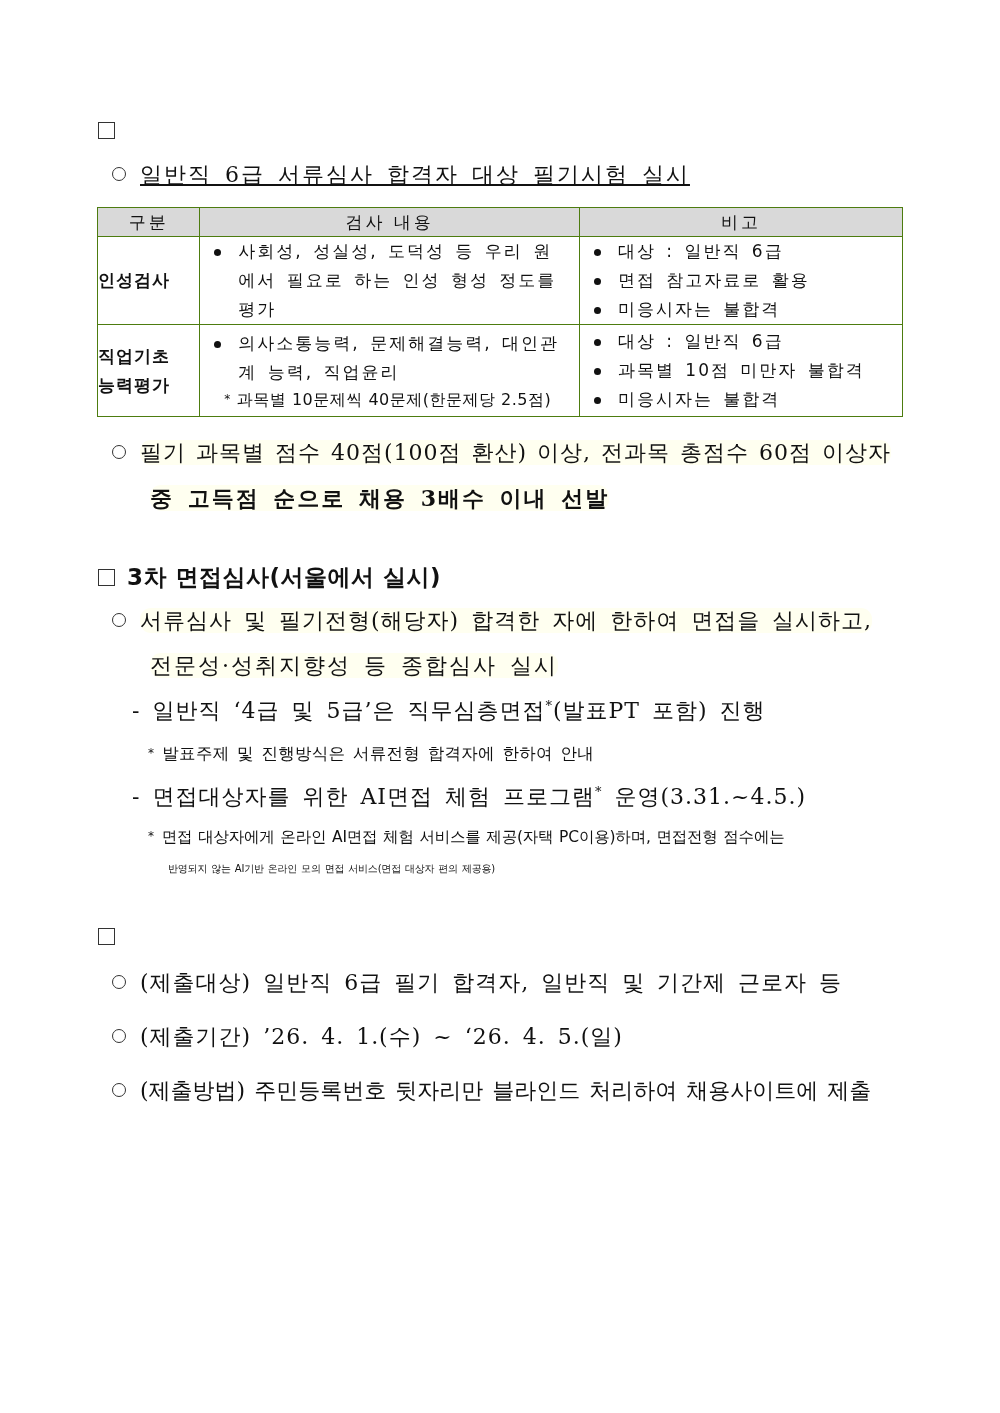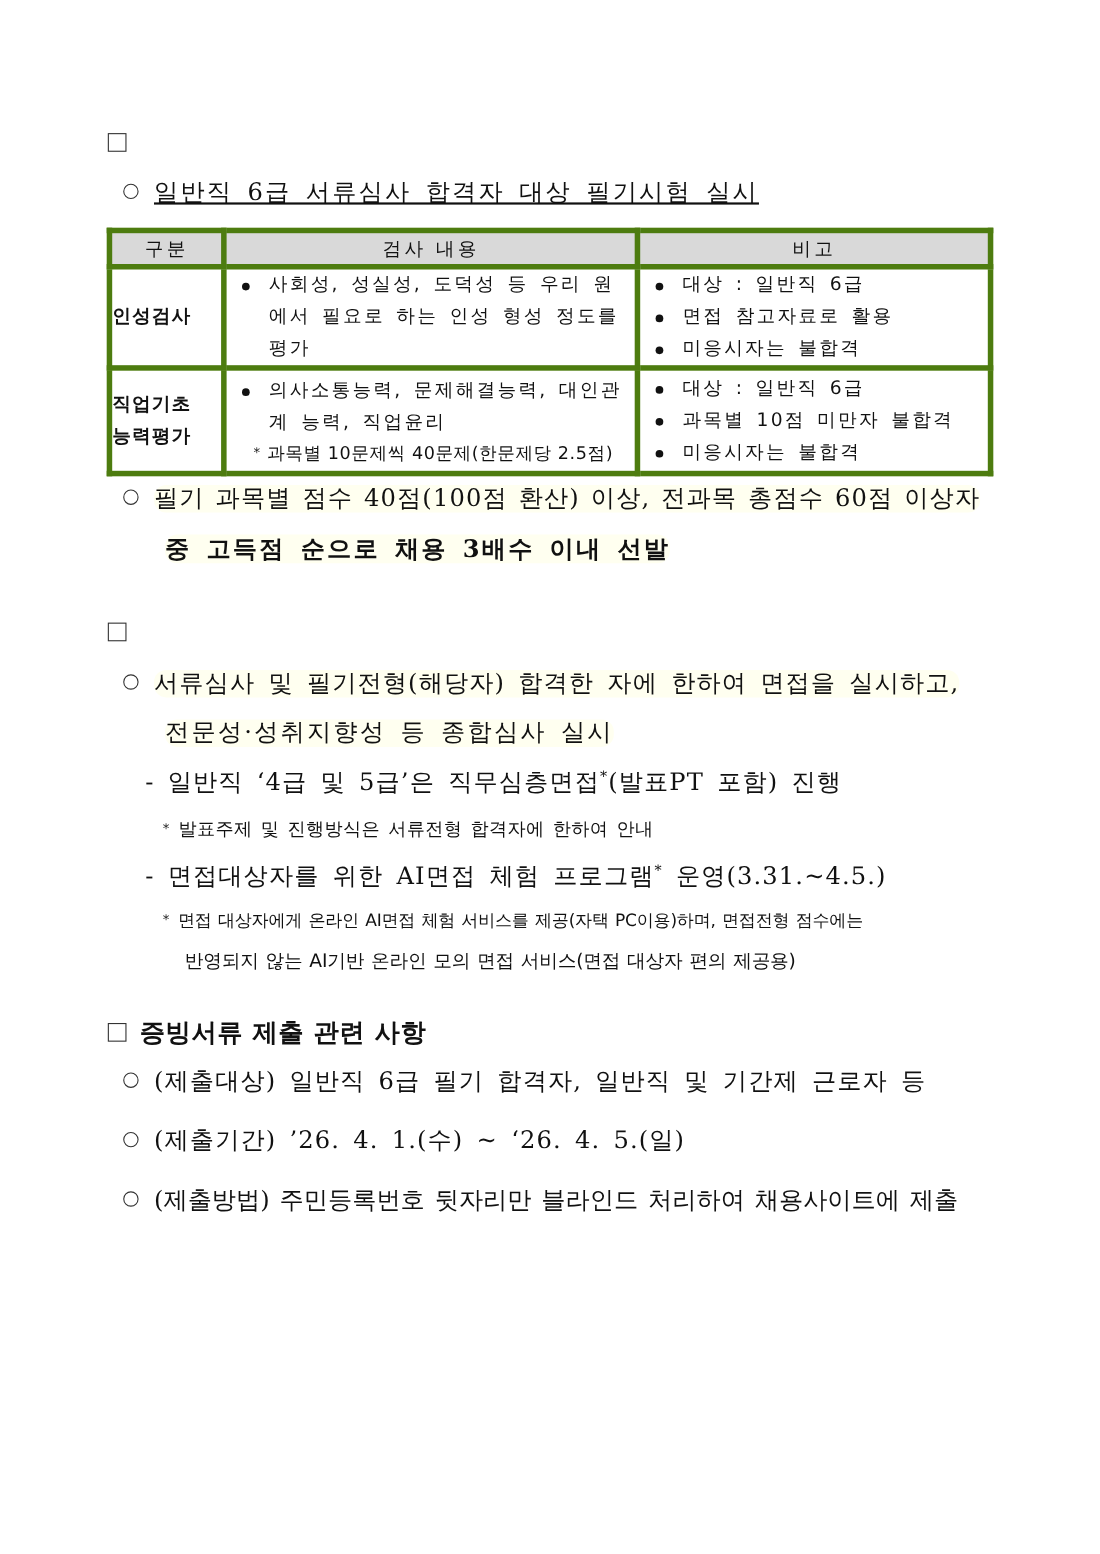--- a/index.html
+++ b/index.html
@@ -7,21 +7,21 @@
   .abs { position: absolute; white-space: nowrap; }
   .h-title { font-family: "DejaVu Sans", "Liberation Sans", sans-serif; font-weight: bold; font-size: 23px; letter-spacing: 0.5px; }
   .checkbox { display: inline-block; width: 17px; height: 17px; border: 1.5px solid #333; vertical-align: -1px; margin-right: 12px; box-sizing: border-box; }
   .circ { display: inline-block; width: 14px; height: 14px; border: 1.5px solid #333; border-radius: 50%; vertical-align: 1px; margin-right: 14px; box-sizing: border-box; }
   .body-line { font-family: "DejaVu Serif", "Liberation Serif", serif; font-size: 22px; letter-spacing: 2px; word-spacing: 4px; }
   .hl { background: #fffff0; border-radius: 11px; }
   .note { font-family: "DejaVu Sans", "Liberation Sans", sans-serif; font-size: 16.5px; letter-spacing: 0.3px; word-spacing: 2px; }
   .star { font-size: 12px; vertical-align: 2px; margin-right: 8px; }
 
   table.req { position: absolute; left: 97px; top: 207px; width: 806px; border-collapse: collapse; font-family: "DejaVu Sans", "Liberation Sans", sans-serif; font-size: 17px; }
-  table.req th, table.req td { border: 5px solid #4d7c0f; }
+  table.req th, table.req td { border: 1px solid #4d7c0f; }
   table.req th { background: #d9d9d9; font-weight: normal; height: 28px; padding: 0; letter-spacing: 3px; }
   table.req td { vertical-align: middle; padding: 0; }
   td.cat { width: 95px; text-align: left; line-height: 29px; letter-spacing: 1px; font-weight: bold; }
   td.content { width: 355px; }
   td.remark { width: 302px; }
   ul.bul { list-style: none; margin: 0; padding: 0; }
   ul.bul li { position: relative; padding-left: 38px; line-height: 29px; letter-spacing: 2px; word-spacing: 3px; }
   ul.bul li::before { content: ""; position: absolute; left: 14px; top: 12px; width: 7px; height: 7px; background: #111; border-radius: 50%; }
   .subnote { padding-left: 24px; line-height: 25px; font-size: 16px; letter-spacing: 0.5px; }
   .subnote .star { margin-right: 6px; }
@@ -86,21 +86,21 @@
 </table>
 
 <div class="abs body-line" style="left:112px; top:438px; letter-spacing:1px; word-spacing:2px;">
   <span class="circ"></span><span class="hl">필기 과목별 점수 40점(100점 환산) 이상, 전과목 총점수 60점 이상자</span>
 </div>
 <div class="abs body-line" style="left:150px; top:484px;font-weight:bold;">
   <span class="hl">중 고득점 순으로 채용 3배수 이내 선발</span>
 </div>
 
 <div class="abs h-title" style="left:98px; top:562px;">
-  <span class="checkbox"></span>
+  <span class="checkbox"></span><span>3차 면접심사(서울에서 실시)</span>
 </div>
 
 <div class="abs body-line" style="left:112px; top:606px; letter-spacing:1px; word-spacing:4px;">
   <span class="circ"></span><span class="hl">서류심사 및 필기전형(해당자) 합격한 자에 한하여 면접을 실시하고,</span>
 </div>
 <div class="abs body-line" style="left:150px; top:651px;">
   <span class="hl">전문성·성취지향성 등 종합심사 실시</span>
 </div>
 
 <div class="abs body-line" style="left:132px; top:696px; letter-spacing:1px;">
@@ -111,26 +111,26 @@
   <span class="star">*</span><span>발표주제 및 진행방식은 서류전형 합격자에 한하여 안내</span>
 </div>
 
 <div class="abs body-line" style="left:132px; top:782px; letter-spacing:1px;">
   <span>-</span>
   <span>면접대상자를 위한 AI면접 체험 프로그램</span><sup style="font-size:13px;">*</sup><span> 운영(3.31.~4.5.)</span>
 </div>
 <div class="abs note" style="left:148px; top:827px; font-size:15.5px; letter-spacing:-0.2px; word-spacing:1px;">
   <span class="star">*</span><span>면접 대상자에게 온라인 AI면접 체험 서비스를 제공(자택 PC이용)하며, 면접전형 점수에는</span>
 </div>
-<div class="abs note" style="left:168px; top:862px; font-size:17px; letter-spacing:-0.2px; word-spacing:1px;">
+<div class="abs note" style="left:168px; top:862px; font-size:10px; letter-spacing:-0.2px; word-spacing:1px;">
   <span>반영되지 않는 AI기반 온라인 모의 면접 서비스(면접 대상자 편의 제공용)</span>
 </div>
 
 <div class="abs h-title" style="left:98px; top:923px;">
-  <span class="checkbox"></span><span>증빙서류 제출 관련 사항</span>
+  <span class="checkbox"></span>
 </div>
 
 <div class="abs body-line" style="left:112px; top:968px; letter-spacing:1px;">
   <span class="circ"></span><span>(제출대상)</span> <span>일반직 6급 필기 합격자, 일반직 및 기간제 근로자 등</span>
 </div>
 <div class="abs body-line" style="left:112px; top:1022px; letter-spacing:1px;">
   <span class="circ"></span><span>(제출기간)</span> <span>’26. 4. 1.(수) ~ ‘26. 4. 5.(일)</span>
 </div>
 <div class="abs body-line" style="left:112px; top:1076px; letter-spacing:0px; word-spacing:2px;">
   <span class="circ"></span><span>(제출방법)</span> <span>주민등록번호 뒷자리만 블라인드 처리하여 채용사이트에 제출</span>

